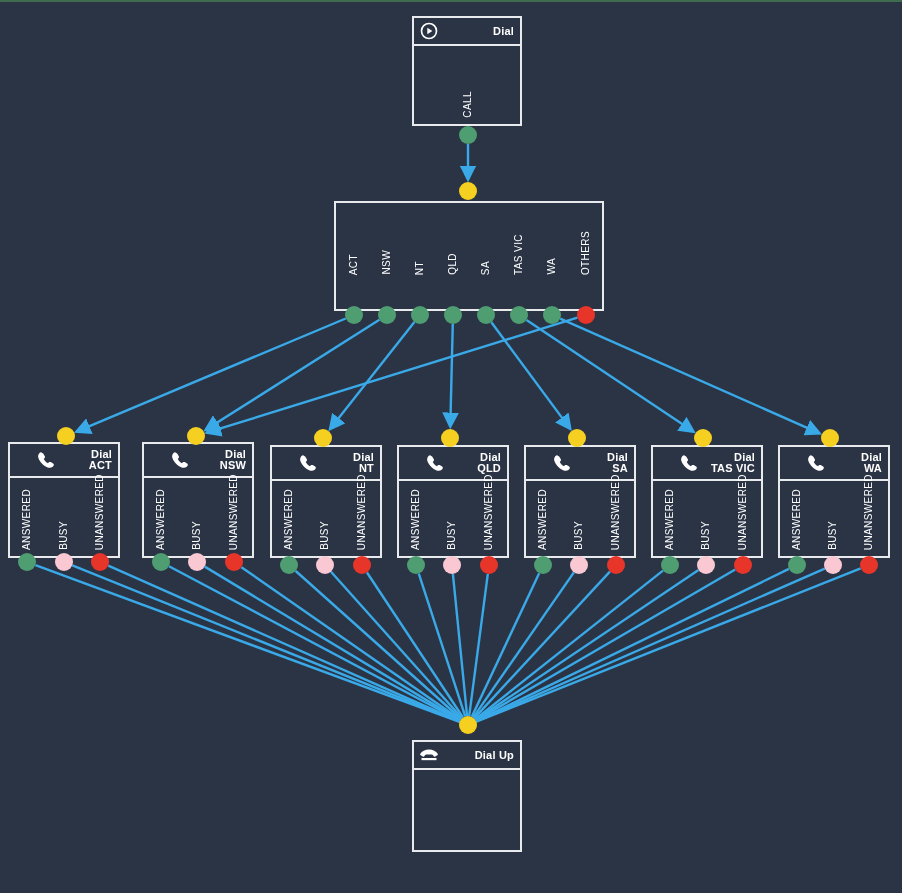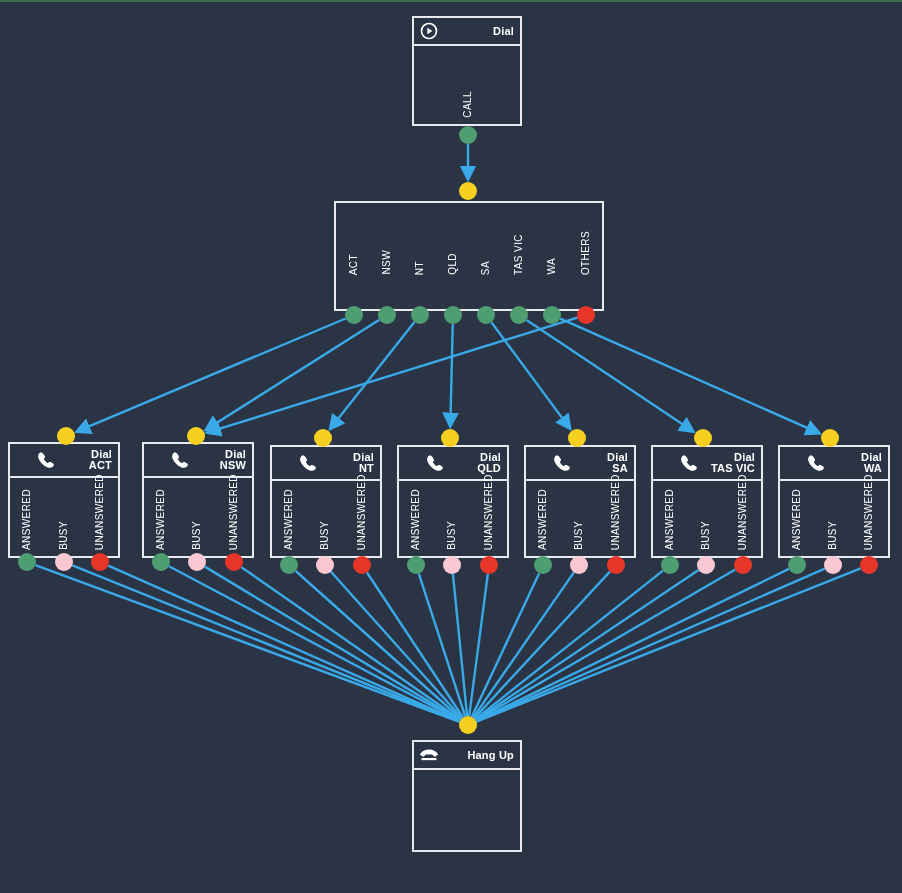--- a/index.html
+++ b/index.html
@@ -227,21 +227,21 @@
         </div>
       </div>
       <div class="node" style="left: 412px; top: 738px; width: 110px; height: 112px;">
         <div class="hdr">
           <span>
             <svg class="ico" viewBox="0 0 24 24">
               <path fill="#fff" d="M12 5.5c-4.6 0-8.6 2-10.4 4.9-.4.7-.2 1.6.5 2l2.4 1.4c.7.4 1.6.2 2-.5l.9-1.4c.3-.4.7-.6 1.2-.6h6.8c.5 0 .9.2 1.2.6l.9 1.4c.4.7 1.3.9 2 .5l2.4-1.4c.7-.4.9-1.3.5-2C20.6 7.5 16.6 5.5 12 5.5z"></path>
               <rect x="3" y="15.6" width="18" height="2.6" fill="#fff"></rect>
             </svg>
           </span>
-          <span class="ttl">Hang Up</span>
+          <span class="ttl">Dial Up</span>
         </div>
         <div class="body"></div>
       </div>
     </div>
 <div class="port out p-green" style="left: 468px; top: 133px;"></div>
     <div class="port in p-yellow" style="left: 468px; top: 189px;"></div>
     <div class="port out p-green" style="left: 354px; top: 313px;"></div>
     <div class="port out p-green" style="left: 387px; top: 313px;"></div>
     <div class="port out p-green" style="left: 420px; top: 313px;"></div>
     <div class="port out p-green" style="left: 453px; top: 313px;"></div>

